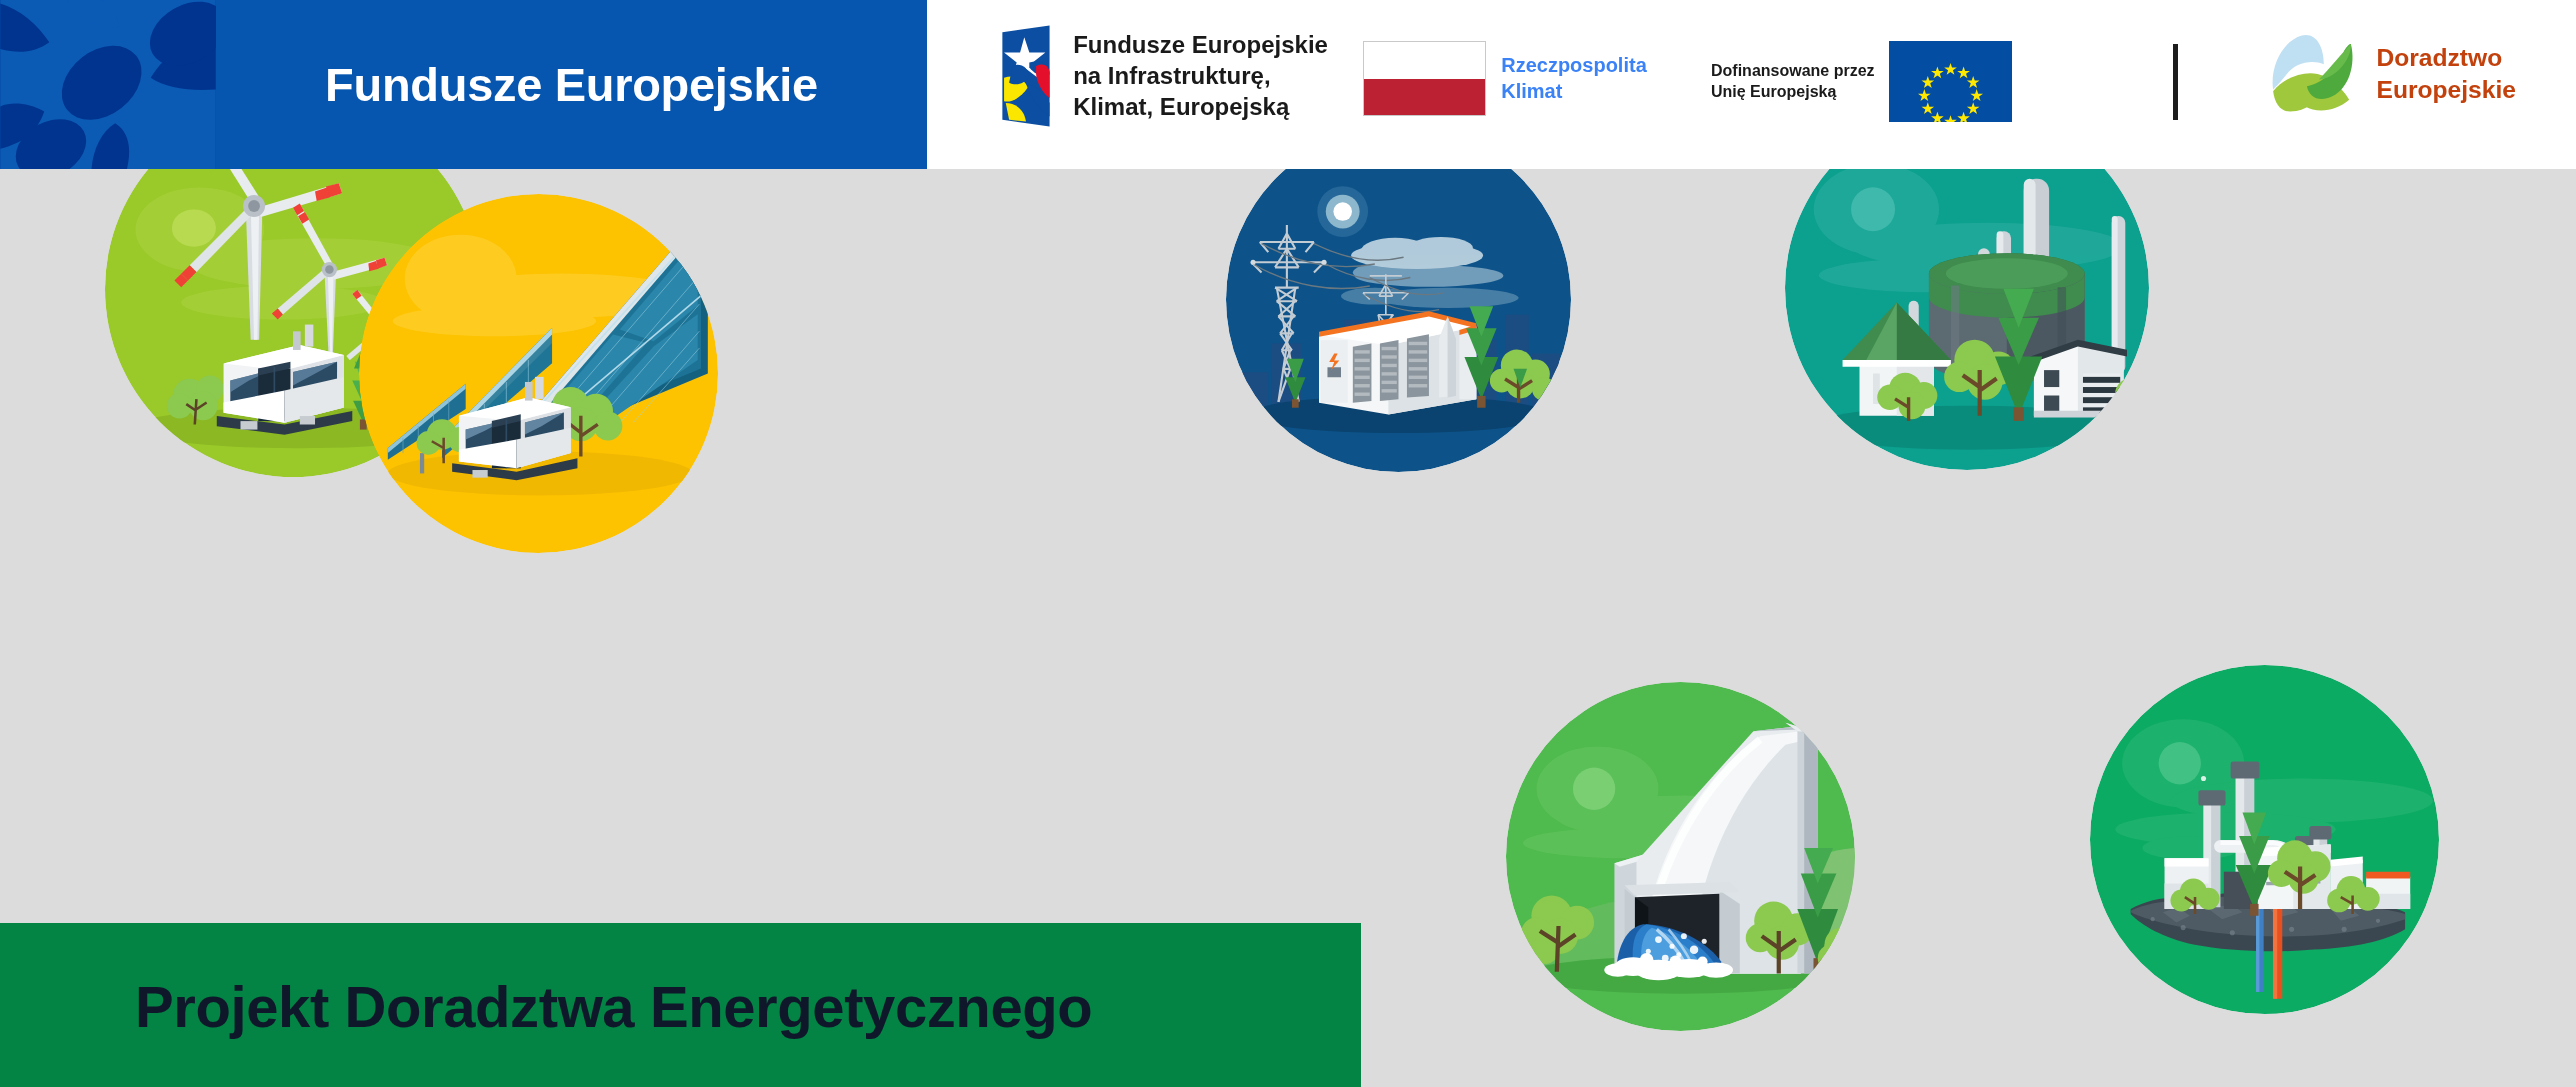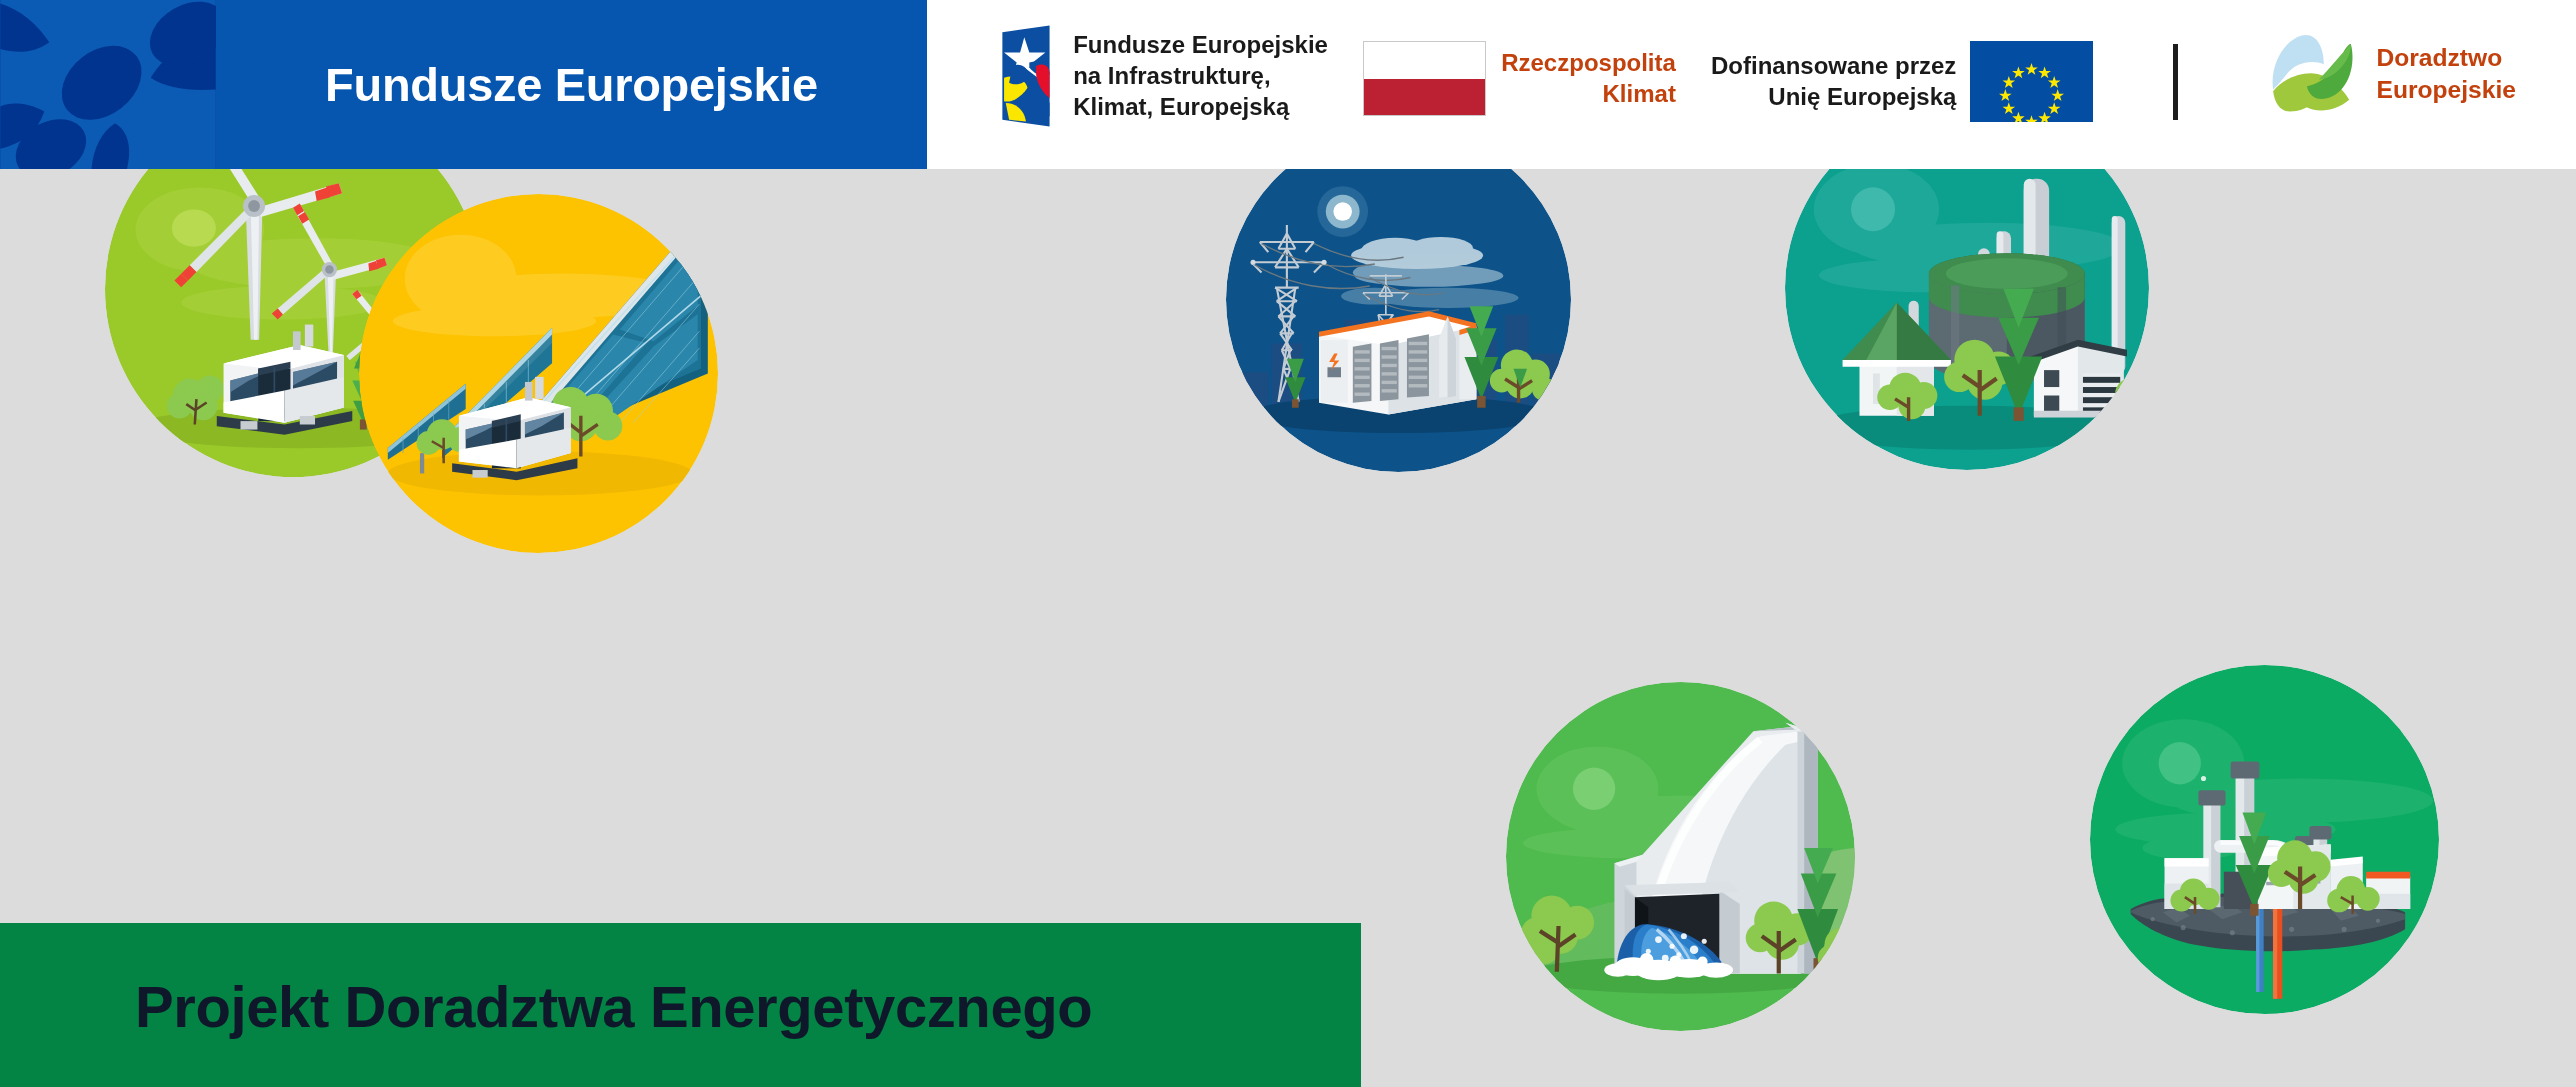--- a/index.html
+++ b/index.html
@@ -38,27 +38,27 @@
     white-space:nowrap;
   }
 
   
   #rp-logo{ left:1363px; top:41px; }
   #rp-flag{
     width:123px; height:75px; margin-right:15.2px;
     border:0.8px solid #c9c9c9;
     background:linear-gradient(to bottom,#ffffff 0%,#ffffff 50%,#bb2133 50%,#bb2133 100%);
   }
-  #rp-logo .txt{ font-size:24px; line-height:1.28; color:#c2410c; font-weight:600; white-space:nowrap;text-align:right; }
+  #rp-logo .txt{ font-size:20px; line-height:1.28; color:#3b82f6; font-weight:600; white-space:nowrap; }
 
   
   #eu-logo{ left:1711px; top:41px; }
   #eu-logo .txt{
-    font-size:24px; line-height:1.28; color:#1a1a1a; font-weight:600;
-    white-space:nowrap; text-align:right; margin-right:14px;
+    font-size:16px; line-height:1.28; color:#1a1a1a; font-weight:600;
+    white-space:nowrap; text-align:left; margin-right:14px;
   }
   #eu-flag{ width:123px; height:81px; background:#034ea2; position:relative; }
 
   #header-divider{
     position:absolute; left:2173px; top:44px; width:5.1px; height:76px; background:#1d1d1d;
   }
 
   
   #de-logo{ left:2261px; top:27px; }
   #de-logo .mark{ width:102px; height:93px; margin-right:13.5px; }

